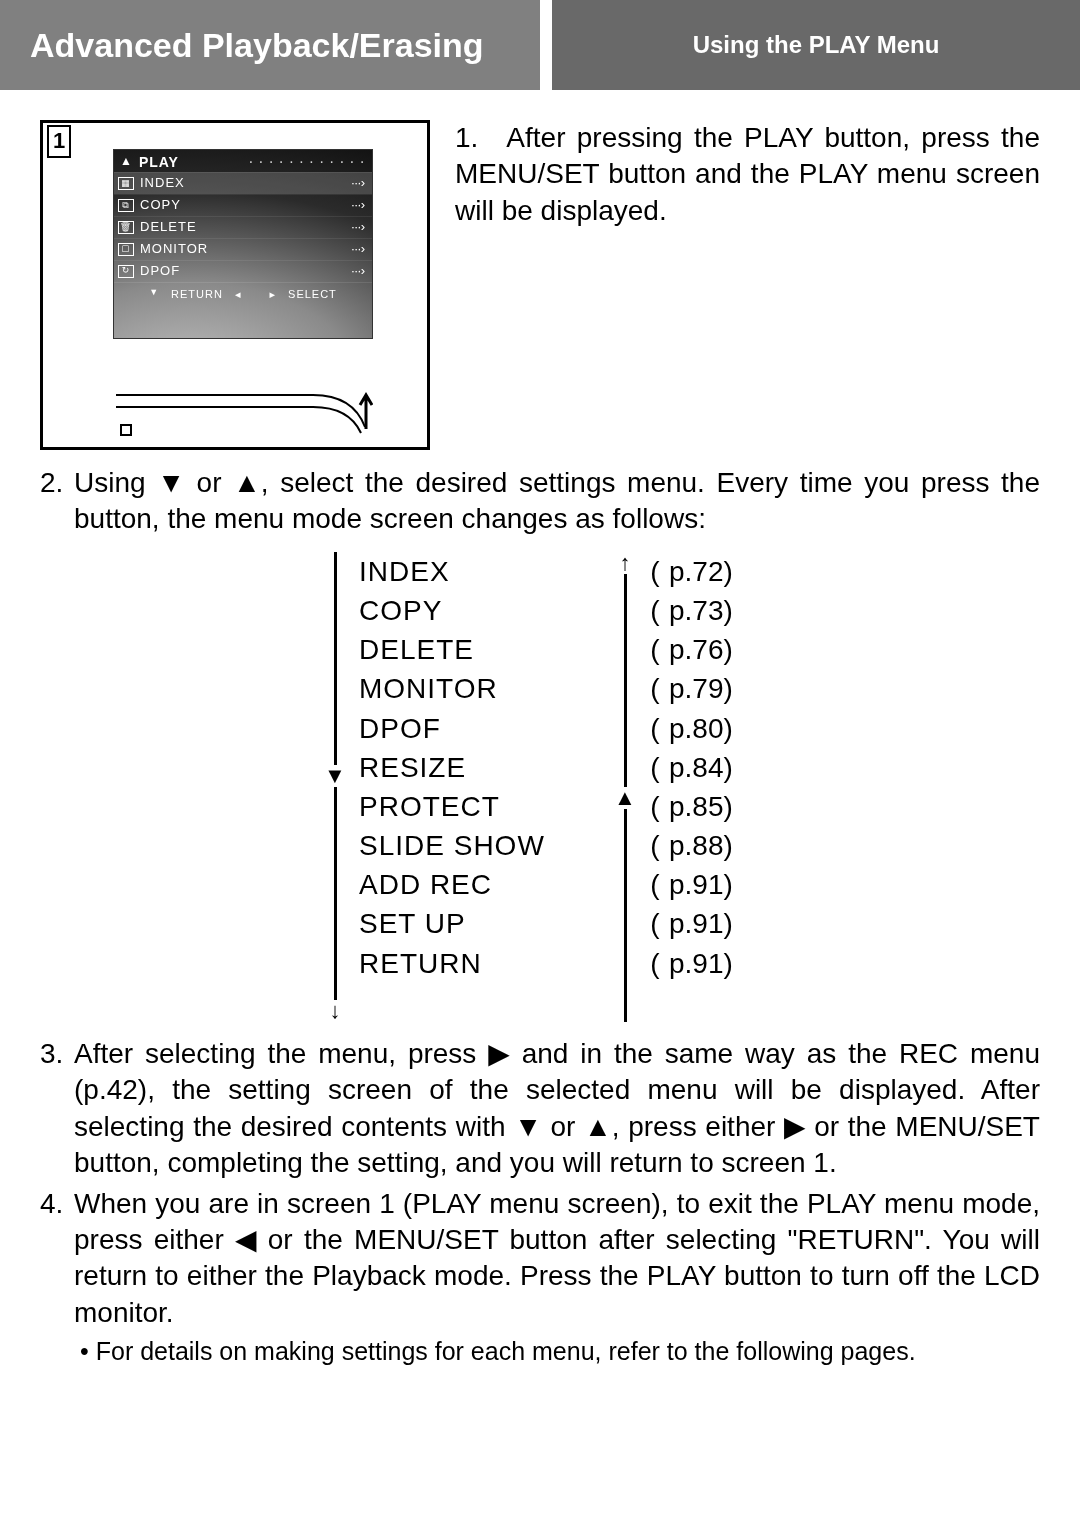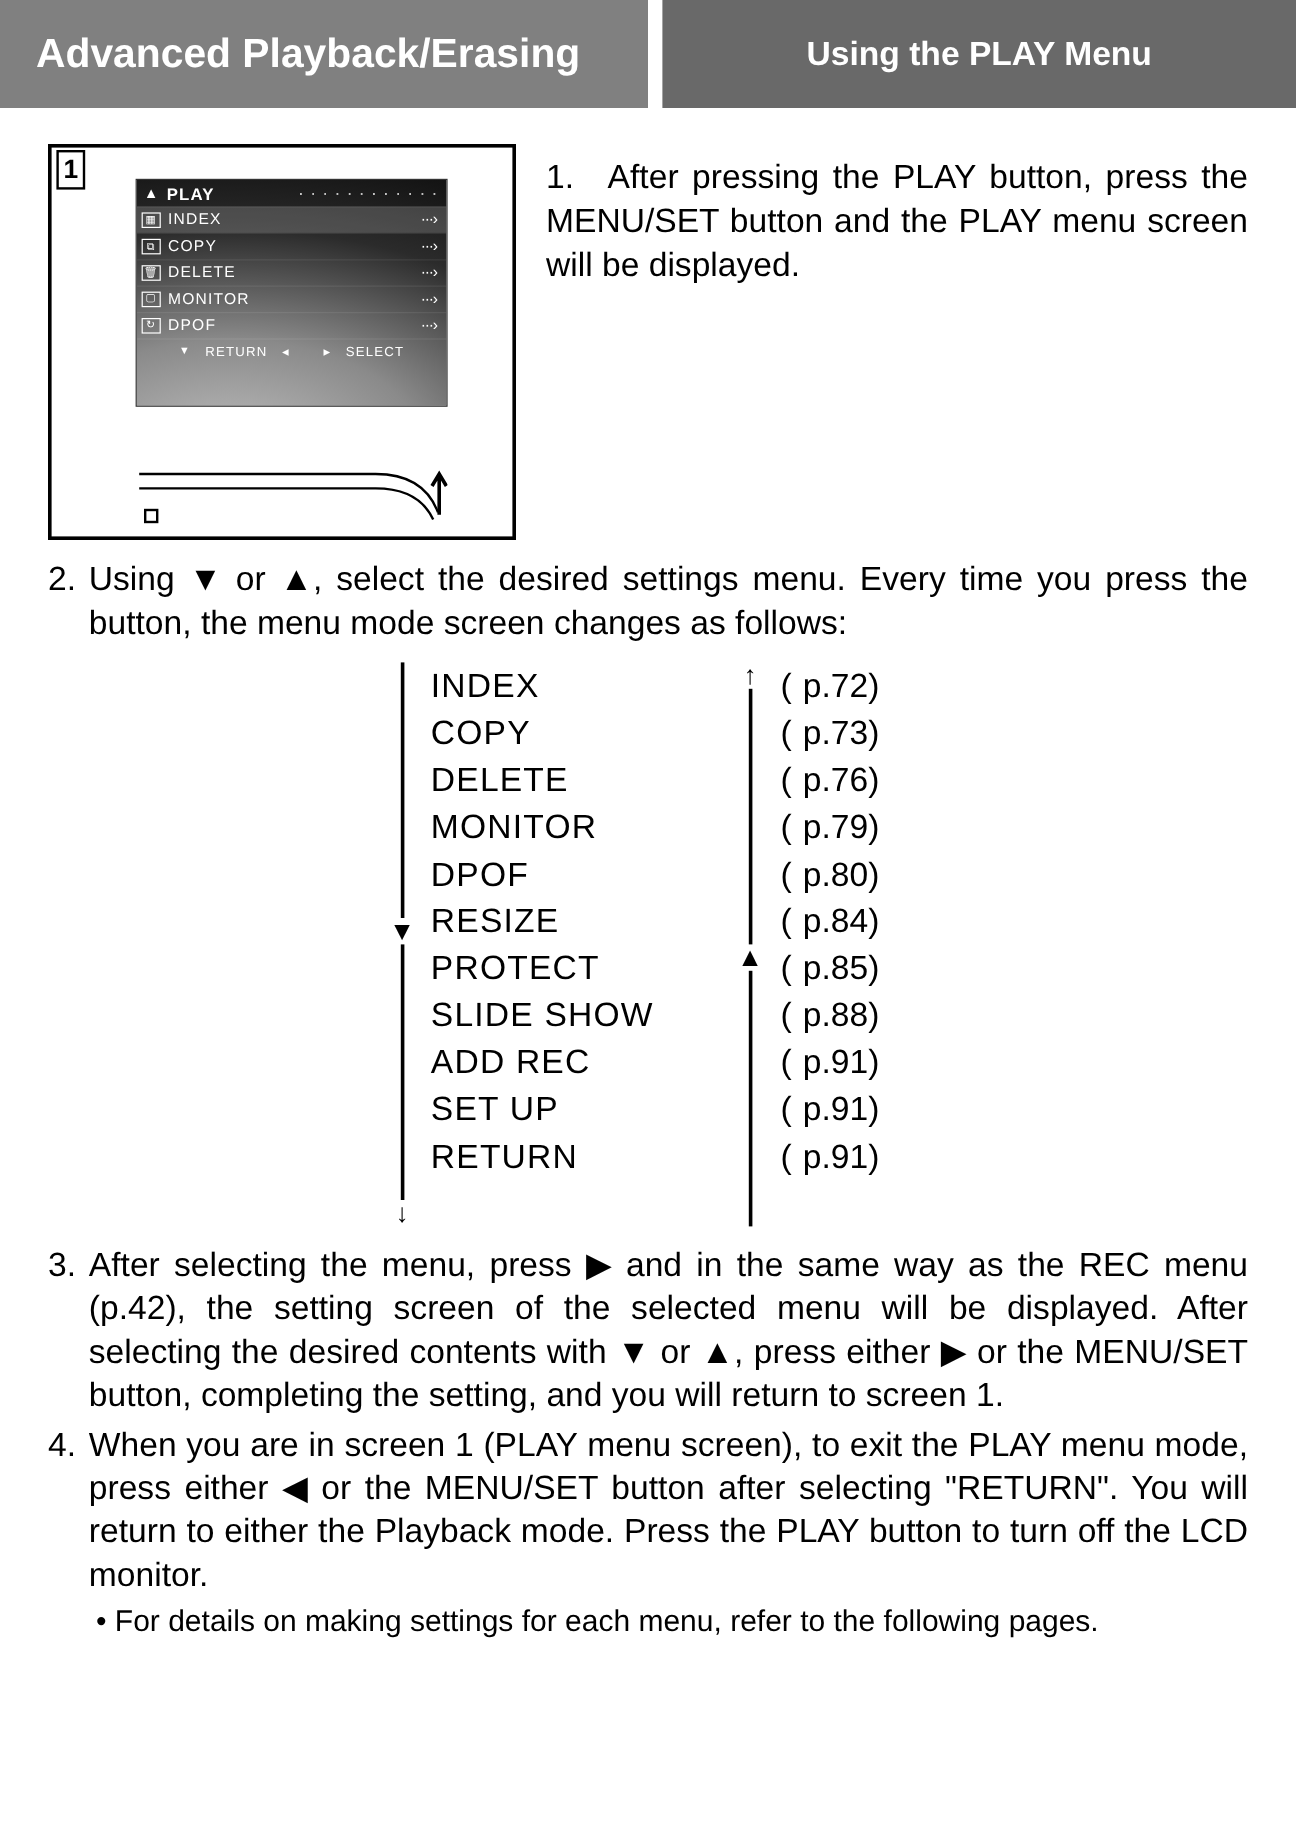--- a/index.html
+++ b/index.html
@@ -22,21 +22,21 @@
     font-weight:bold;
     display:flex;
     align-items:center;
     padding-left:30px;
     width:50%;
   }
   .header-gap{width:12px;background:#fff;}
   .header-right{
     background:#696969;
     color:#fff;
-    font-size:28px;
+    font-size:24px;
     font-weight:bold;
     display:flex;
     align-items:center;
     justify-content:center;
     flex:1;
   }
   
   .page{
     padding:30px 40px 20px 40px;
     font-size:28px;
@@ -115,21 +115,20 @@
   
   .cam-slot{
     position:absolute;
     bottom:10px;left:70px;
     width:260px;height:70px;
   }
   .cam-slot svg{width:100%;height:100%;}
   .step1-text{
     flex:1;
     text-align:justify;
-    margin-top:10px;
   }
   
   .num-para{
     display:flex;
     margin-bottom:4px;
     text-align:justify;
   }
   .num-para .num{
     width:34px;flex-shrink:0;
   }

